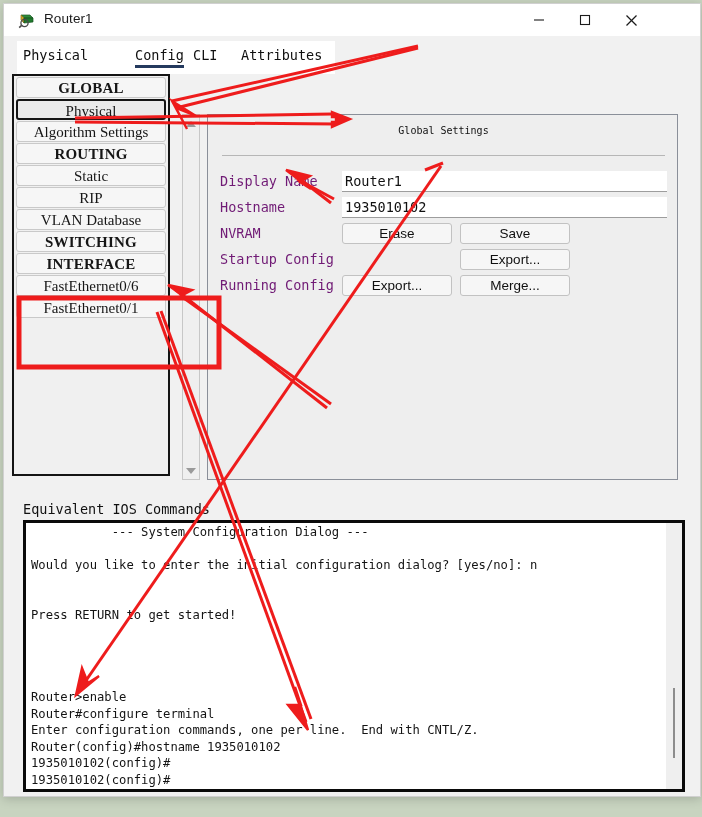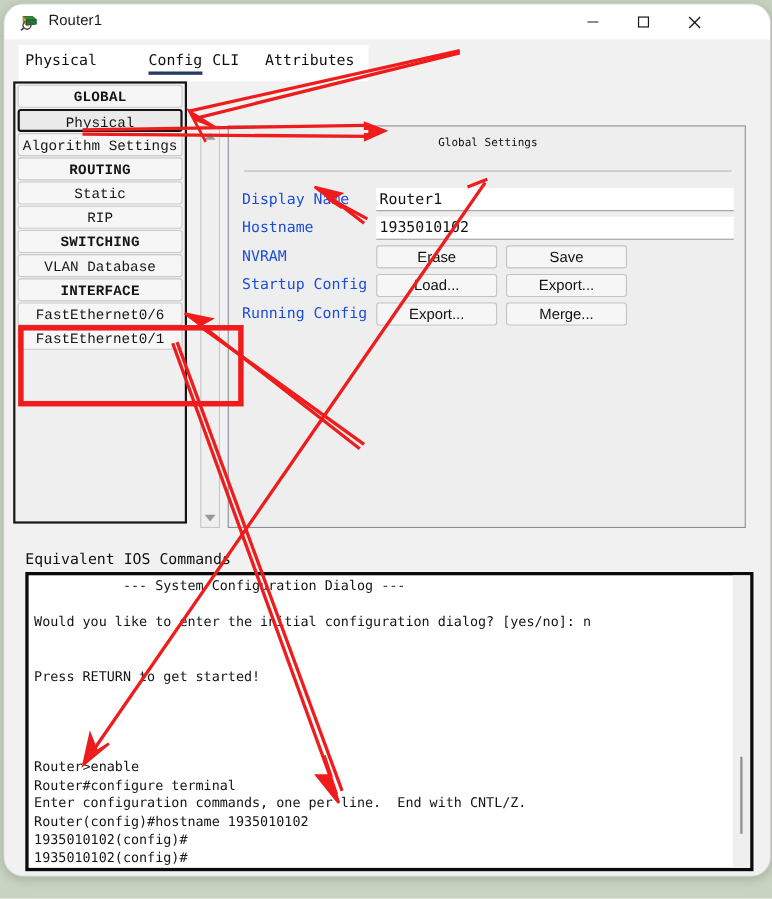--- a/index.html
+++ b/index.html
@@ -15,21 +15,21 @@
     overflow: hidden;
     background: #c8d4c0;
   }
   
   #window {
     position: absolute;
     left: 3px; top: 3px;
     width: 696px; height: 792px;
     background: #f1f1f1;
     border: 1px solid #d0d0d0;
-    border-radius: 18px;
+    border-radius: 0;
     box-shadow: 0 2px 10px rgba(0,0,0,.18);
     overflow: hidden;
   }
   
   #titlebar {
     position: absolute;
     left: 0; top: 0;
     width: 696px; height: 32px;
     background: #ffffff;
   }
@@ -85,22 +85,22 @@
     border: 2px solid #141414;
     box-sizing: border-box;
     overflow: hidden;
   }
   .side-item {
     position: relative;
     margin: 1px 2px 0 2px;
     height: 21px;
     line-height: 21px;
     text-align: center;
-    font-family: Liberation Mono, monospace;
-    font-size: 13px;
+    font-family: Liberation Serif, serif;
+    font-size: 15px;
     color: #161616;
     background: #f6f6f6;
     border: 1px solid #c9c9c9;
     border-radius: 3px;
     box-sizing: border-box;
     white-space: nowrap;
     overflow: hidden;
   }
   .side-item.head { font-weight: bold; letter-spacing: .2px; }
   .side-item.active {
@@ -141,21 +141,21 @@
     font-size: 10px; color: #101010;
   }
   #settings-rule {
     position: absolute; left: 14px; top: 40px;
     width: 443px; height: 1px; background: #b6b6b6;
   }
   .frow { position: absolute; left: 12px; height: 24px; }
   .flabel {
     position: absolute; left: 0; top: 2px;
     font-family: "DejaVu Sans Mono", monospace;
-    font-size: 13.5px; color: #1d4ed8;
+    font-size: 13.5px; color: #701a75;
     white-space: nowrap;
   }
   .ftext {
     position: absolute; left: 122px; top: 0;
     width: 325px; height: 21px;
     background: #ffffff;
     border: none;
     border-bottom: 1px solid #9d9d9d;
     box-sizing: border-box;
     font-family: "DejaVu Sans Mono", monospace;
@@ -267,22 +267,22 @@
         <div class="tab" style="left:224px">Attributes</div>
       </div>
 
       <div id="sidebar">
         <div class="side-item head">GLOBAL</div>
         <div class="side-item active">Physical</div>
         <div class="side-item">Algorithm Settings</div>
         <div class="side-item head">ROUTING</div>
         <div class="side-item">Static</div>
         <div class="side-item">RIP</div>
+        <div class="side-item">VLAN Database</div>
         <div class="side-item head">SWITCHING</div>
-        <div class="side-item">VLAN Database</div>
         <div class="side-item head">INTERFACE</div>
         <div class="side-item">FastEthernet0/6</div>
         <div class="side-item">FastEthernet0/1</div>
       </div>
 
       <div id="side-scroll">
         <div class="arrow up">
             <i class="tri up"></i>
           </div>
         <div class="arrow dn">
@@ -305,21 +305,20 @@
         </div>
 
         <div class="frow" style="top:108px;width:447px">
           <div class="flabel">NVRAM</div>
           <div class="fbtn b1">Erase</div>
           <div class="fbtn b2">Save</div>
         </div>
 
         <div class="frow" style="top:134px;width:447px">
           <div class="flabel">Startup Config</div>
-          <div class="fbtn b1">Load...</div>
           <div class="fbtn b2">Export...</div>
         </div>
 
         <div class="frow" style="top:160px;width:447px">
           <div class="flabel">Running Config</div>
           <div class="fbtn b1">Export...</div>
           <div class="fbtn b2">Merge...</div>
         </div>
       </div>
 

